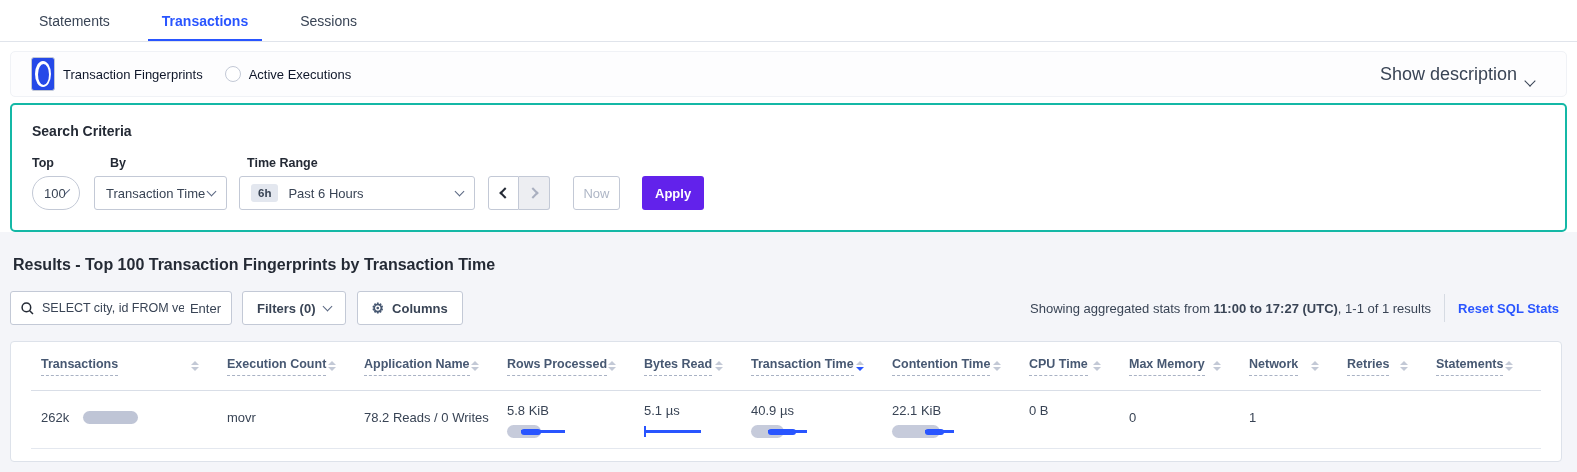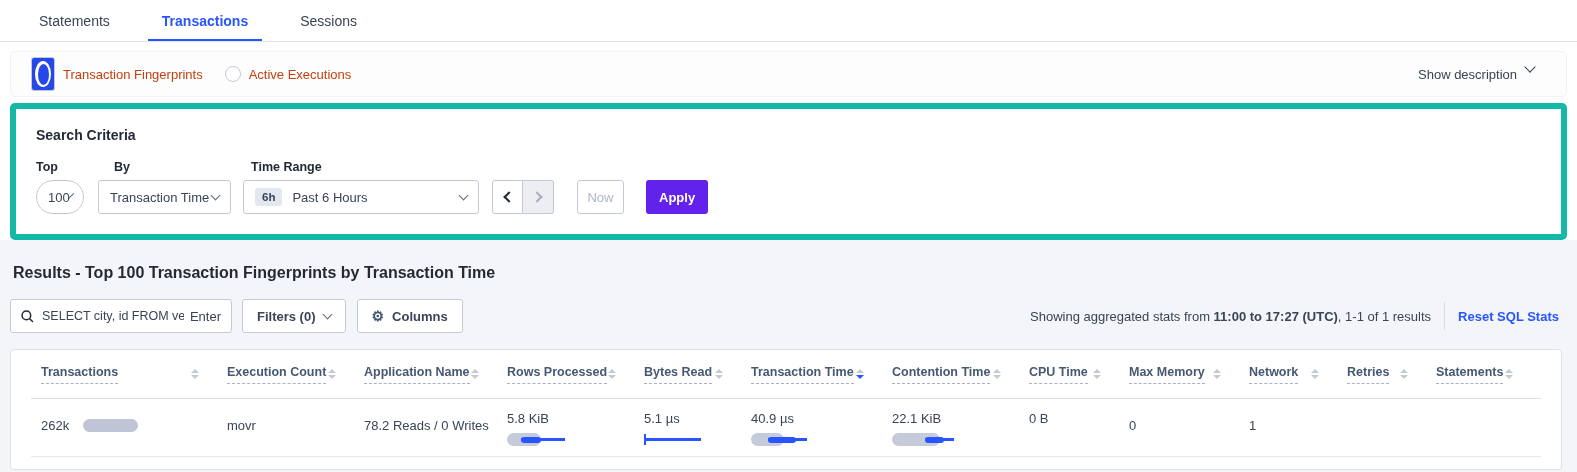--- a/index.html
+++ b/index.html
@@ -15,35 +15,35 @@
 
   
   .tabbar { height:42px; background:#fff; border-bottom:1px solid #E0E4EB;
             display:flex; align-items:flex-end; padding-left:25px; }
   .tab { font-size:14px; color:#394455; padding:11px 14px 12px; margin-right:24px; cursor:pointer; }
   .tab.active { color:#2955FF; font-weight:700; padding-bottom:10px; border-bottom:2px solid #2955FF; }
 
   
   .toprow { margin:9px 10px 6px; height:46px; background:#FDFDFE; border:1px solid #F0F2F6;
             border-radius:5px; display:flex; align-items:center; padding:0 20px; }
-  .radio-opt { display:flex; align-items:center; margin-right:22px; font-size:13px; color:#c2410c; cursor:pointer; }
+  .radio-opt { display:flex; align-items:center; margin-right:22px; font-size:13px; color:#0f172a; cursor:pointer; }
   .radio-dot { width:16px; height:16px; border-radius:50%; margin-right:8px; position:relative; }
   .radio-dot.sel { background:#2549E8; }
   .radio-dot.sel::after { content:''; position:absolute; inset:3px; background:#fff; border-radius:50%; }
   .radio-dot.sel::before { content:''; position:absolute; inset:5.5px; background:#2549E8; border-radius:50%; z-index:1; }
   .radio-dot.unsel { background:#fff; border:1px solid #C3C9D6; }
-  .show-desc { margin-left:auto; display:flex; align-items:flex-start; gap:9px; font-size:13px;
+  .show-desc { margin-left:auto; display:flex; align-items:flex-end; gap:9px; font-size:18px;
                color:#394455; cursor:pointer; padding-right:12px; }
 
   .chev { display:inline-block; width:7px; height:7px; border-right:1.7px solid #5A6782;
           border-bottom:1.7px solid #5A6782; transform:rotate(45deg); margin-top:-4px; }
   .chev.big { width:8px; height:8px; border-color:#394455; }
 
   
-  .criteria-card { margin:0 10px; background:#fff; border:6px solid #14b8a6; border-radius:5px;
+  .criteria-card { margin:0 10px; background:#fff; border:2px solid #14b8a6; border-radius:5px;
                    padding:18px 20px 20px; }
   .criteria-title { font-size:14px; font-weight:700; color:#242A35; }
   .field-labels { display:flex; margin-top:17px; font-size:12.5px; font-weight:700; color:#242A35; }
   .field-labels .fl1 { width:70px; } .field-labels .fl2 { width:145px;padding-left:8px; }
   .controls { display:flex; margin-top:6px; align-items:center; }
   .sel { height:34px; border:1px solid #C3C9D6; border-radius:3px; background:#fff;
          display:flex; align-items:center; font-size:13px; color:#394455; padding:0 11px; cursor:pointer; }
   .sel .chev { margin-left:auto; }
   .sel-top { width:48px;border-radius:17px; }
   .sel-by { width:133px; margin-left:14px; }

